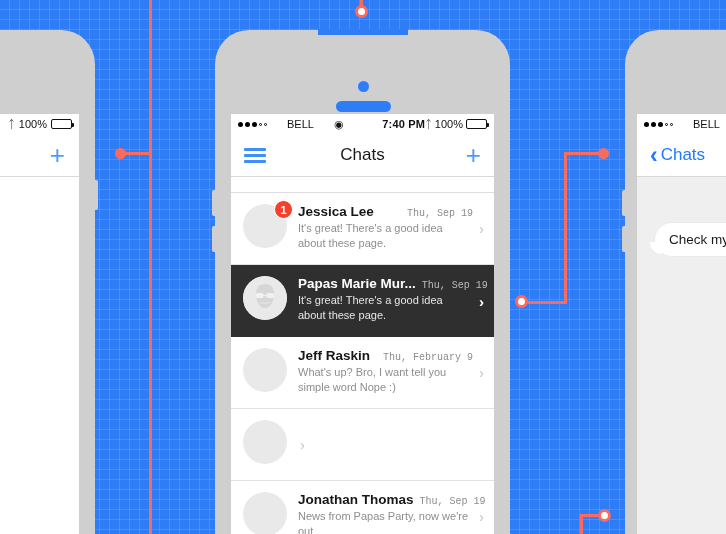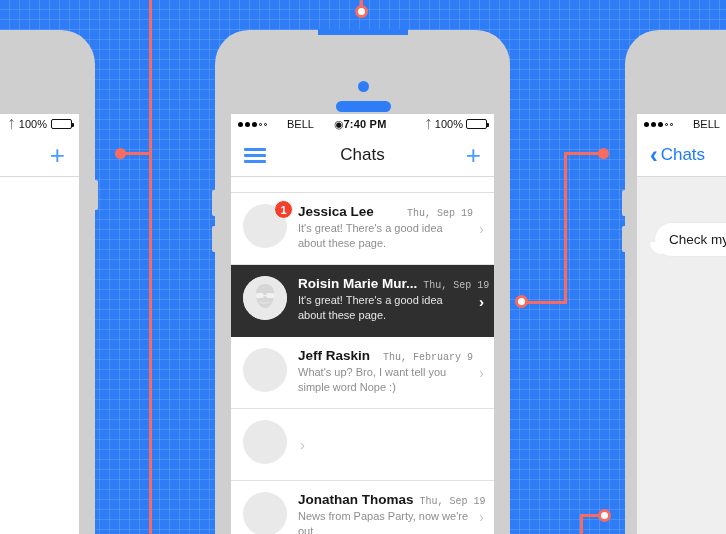--- a/index.html
+++ b/index.html
@@ -57,21 +57,21 @@
     background:#fff; overflow:hidden;
   }
   .screen-right { left:12px; top:84px; width:263px; height:470px; background:#efefef; }
 
   
   .statusbar {
     height:20px; display:flex; align-items:center;
     padding:0 7px; font-size:11px; color:#111; background:#fff;
   }
   .sb-left { display:flex; align-items:center; gap:20px; flex:0 0 auto; }
-  .sb-center { flex:1; text-align:left; font-weight:bold; font-size:11px; letter-spacing:0.2px;}
+  .sb-center { flex:1; text-align:right; font-weight:bold; font-size:11px; letter-spacing:0.2px;}
   .sb-right { display:flex; align-items:center; gap:3px; flex:0 0 auto; }
   .signal { display:flex; align-items:center; gap:2px; }
   .sdot { width:5px; height:5px; border-radius:50%; background:#000; }
   .sdot.off { background:#fff; border:1px solid #000; width:3px; height:3px; }
   .carrier { font-size:11px; }
   .wifi { font-size:11px; line-height:1; }
   .bt { font-size:11px; }
   .batt-pct { font-size:11px; }
   .batt {
     width:21px; height:10px; border:1px solid #111; border-radius:2px;
@@ -275,21 +275,21 @@
                 <path d="M22 8c-6 0-9 4-9 10 0 8 4 14 9 14s9-6 9-14c0-6-3-10-9-10z" fill="#d6d6d6"></path>
                 <rect x="13" y="17" width="7.5" height="5" rx="1.5" fill="#f1f1f1"></rect>
                 <rect x="23.5" y="17" width="7.5" height="5" rx="1.5" fill="#f1f1f1"></rect>
                 <rect x="20.3" y="18.8" width="3.4" height="1.4" fill="#f1f1f1"></rect>
                 <path d="M17 26c1.5 1.6 8.5 1.6 10 0" stroke="#e4e4e4" stroke-width="1.6" fill="none"></path>
               </svg>
             </div>
           </div>
           <div class="row-body">
             <div class="row-top">
-              <span class="row-name">Roisin Marie Mur...</span>
+              <span class="row-name">Papas Marie Mur...</span>
               <span class="row-date">Thu, Sep 19</span>
             </div>
             <div class="row-msg">It's great! There's a good idea about these page.</div>
           </div>
           <span class="chev">›</span>
         </div>
 
         <div class="row">
           <div class="avatar-wrap">
             <div class="avatar"></div>

